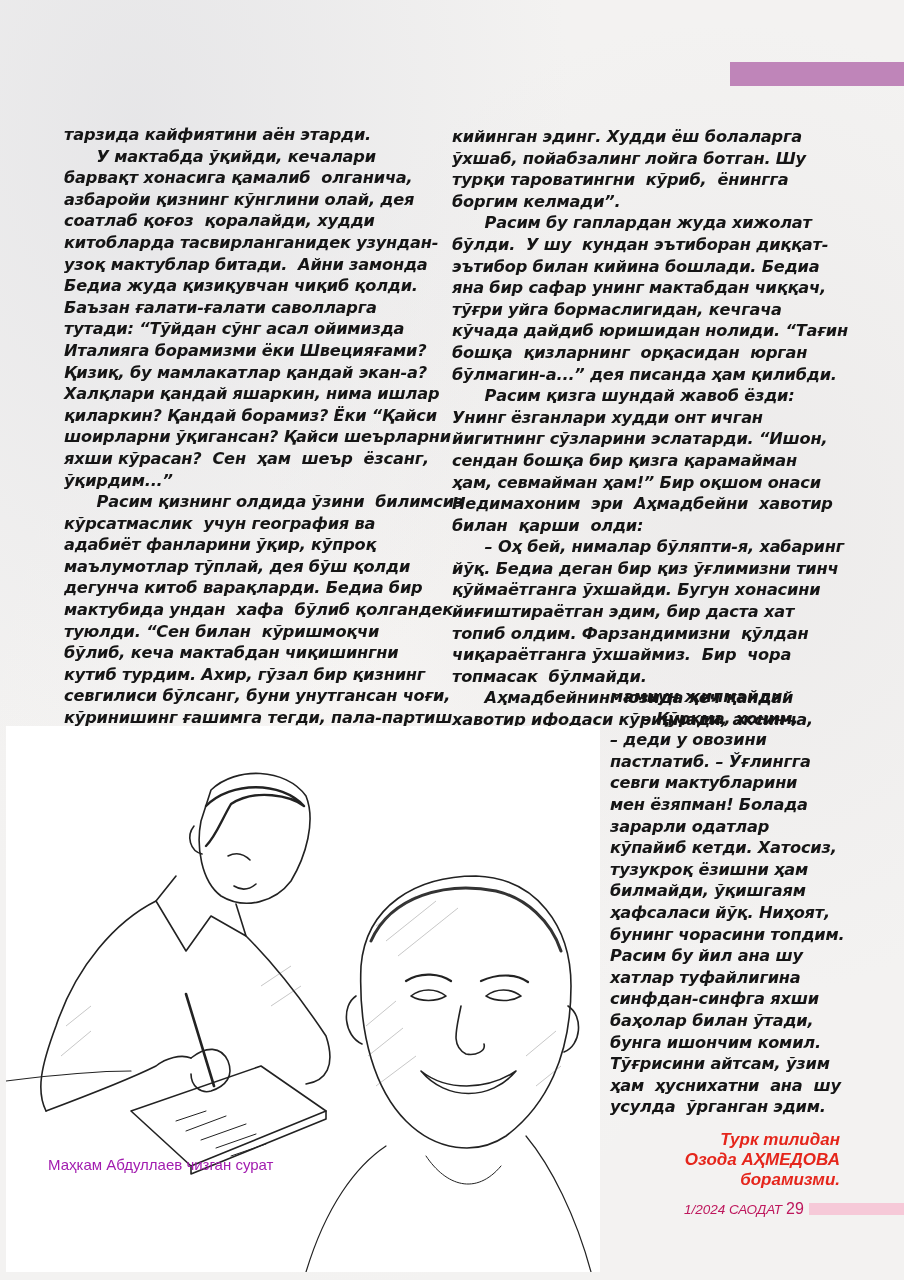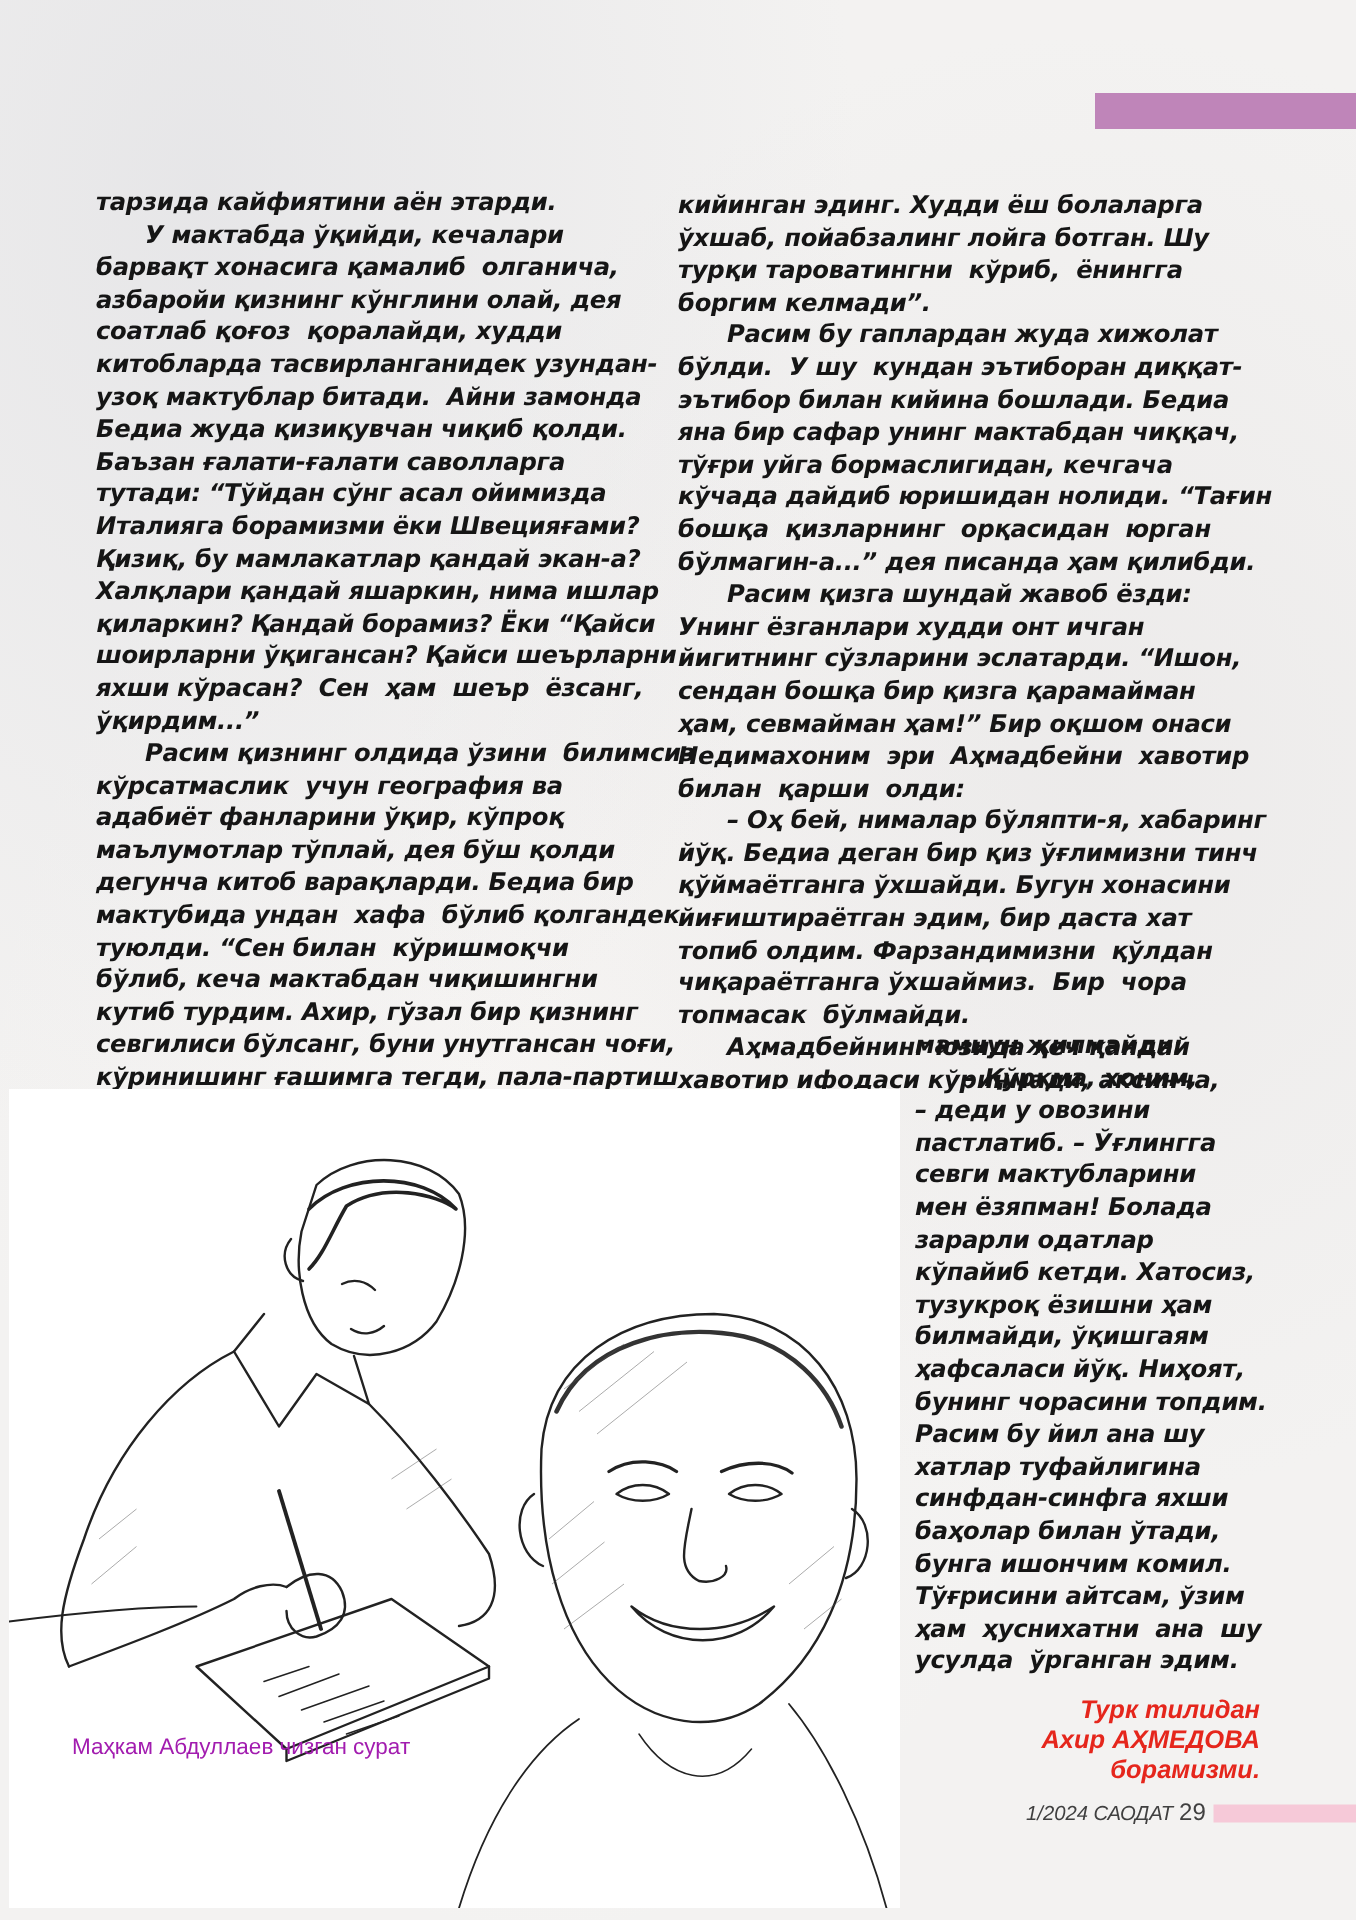--- a/index.html
+++ b/index.html
@@ -37,21 +37,21 @@
       color: #a21caf; white-space: nowrap;
     }
     .credit {
       position: absolute; right: 64px; top: 1130px; text-align: right;
       font-family: "Liberation Sans", sans-serif; font-style: italic; font-weight: bold;
       font-size: 17px; line-height: 20px; color: #e5261c;
     }
     .credit .line { height: 20px; }
     .footer {
       position: absolute; left: 684px; top: 1200px; white-space: nowrap;
-      font-family: "Liberation Sans", sans-serif; color: #404040;
+      font-family: "Liberation Sans", sans-serif; color: #be185d;
     }
     .footer .issue { font-style: italic; font-size: 13.5px; }
     .footer .page { font-size: 16px; margin-left: 4px; }
     .bar-bottom {
       position: absolute; left: 809px; top: 1203px; width: 95px; height: 12px;
       background: #f6c9d8;
     }
   </style>
 </head>
 <body>
@@ -102,20 +102,20 @@
     </g>
   </svg>
 </div>
 
 <div class="caption">Маҳкам Абдуллаев чизган сурат</div>
 
 <div class="col col-wrap" id="col-wrap"><span class="line" style="padding-left: 158px;">мамнун жилмайди:</span><span class="line" style="padding-left: 158px;">      – Қўрқма, хоним,</span><span class="line" style="padding-left: 158px;">– деди у овозини</span><span class="line" style="padding-left: 158px;">пастлатиб. – Ўғлингга</span><span class="line" style="padding-left: 158px;">севги мактубларини</span><span class="line" style="padding-left: 158px;">мен ёзяпман! Болада</span><span class="line" style="padding-left: 158px;">зарарли одатлар</span><span class="line" style="padding-left: 158px;">кўпайиб кетди. Хатосиз,</span><span class="line" style="padding-left: 158px;">тузукроқ ёзишни ҳам</span><span class="line" style="padding-left: 158px;">билмайди, ўқишгаям</span><span class="line" style="padding-left: 158px;">ҳафсаласи йўқ. Ниҳоят,</span><span class="line" style="padding-left: 158px;">бунинг чорасини топдим.</span><span class="line" style="padding-left: 158px;">Расим бу йил ана шу</span><span class="line" style="padding-left: 158px;">хатлар туфайлигина</span><span class="line" style="padding-left: 158px;">синфдан-синфга яхши</span><span class="line" style="padding-left: 158px;">баҳолар билан ўтади,</span><span class="line" style="padding-left: 158px;">бунга ишончим комил.</span><span class="line" style="padding-left: 158px;">Тўғрисини айтсам, ўзим</span><span class="line" style="padding-left: 158px;">ҳам  ҳуснихатни  ана  шу</span><span class="line" style="padding-left: 158px;">усулда  ўрганган эдим.</span></div>
 
 <div class="credit" id="credit">
     <span class="line">Турк тилидан</span>
-    <span class="line">Ахир АҲМЕДОВА</span>
+    <span class="line">Озода АҲМЕДОВА</span>
     <span class="line">борамизми.</span>
   </div>
 
 <div class="footer">
   <span class="issue">1/2024 САОДАТ</span><span class="page">29</span>
 </div>
 <div class="bar-bottom"></div>
 
 </body></html>

